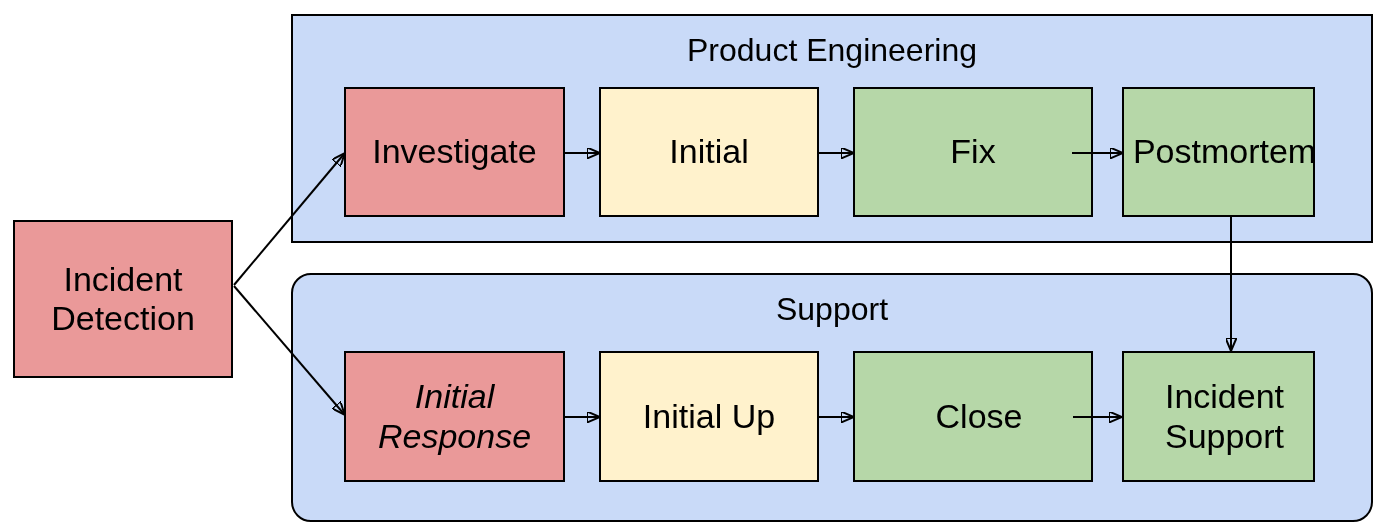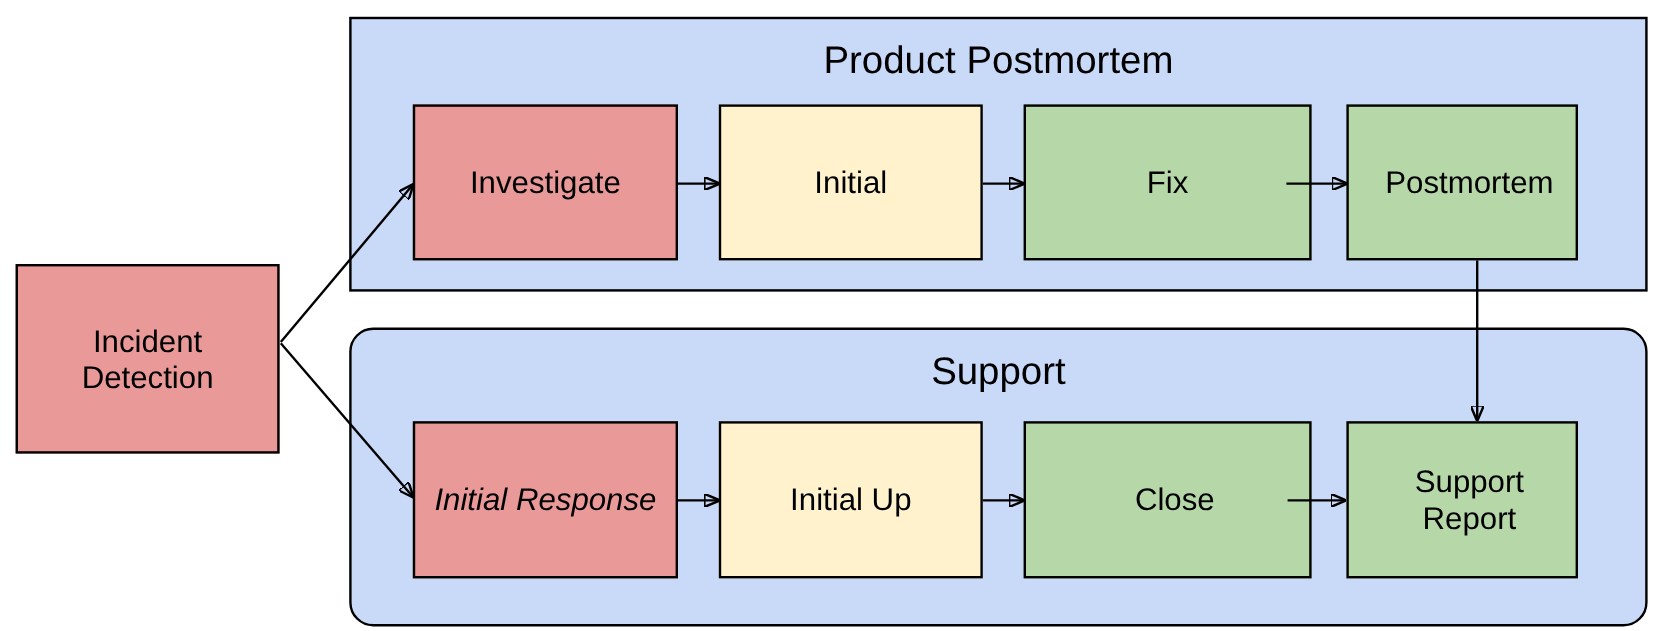--- a/index.html
+++ b/index.html
@@ -39,21 +39,21 @@
     white-space: nowrap;
   }
   .node {
     position: absolute;
     border: 2px solid #000000;
     box-sizing: border-box;
     display: flex;
     align-items: center;
     justify-content: center;
     text-align: center;
-    font-size: 26px;
+    font-size: 34px;
     line-height: 1.16;
     padding: 2px 12px;
   }
   
   .col1 { left: 344px;  width: 221px; }
   .col2 { left: 599px;  width: 220px; }
   .col3 { left: 853px;  width: 240px; }
   .col4 { left: 1122px; width: 193px; padding-left: 24px; }
   .row1 { top: 87px;  height: 130px; }
   .row2 { top: 351px; height: 131px; }
@@ -73,38 +73,38 @@
     stroke-width: 2;
     fill: none;
   }
 </style>
 </head>
 <body>
 
 <div class="canvas">
 
   <div class="lane lane-pe" style="background-color: rgb(201, 218, 248);">
-    <div class="lane-title">Product Postmortem</div>
+    <div class="lane-title">Product Engineering</div>
   </div>
 
   <div class="lane lane-support" style="background-color: rgb(201, 218, 248); border-radius: 20px;">
     <div class="lane-title">Support</div>
   </div>
 
   <div class="node node-start" style="background-color: rgb(234, 153, 153);">Incident Detection</div>
 
   <div class="node col1 row1" style="background-color: rgb(234, 153, 153);">Investigate</div>
   <div class="node col2 row1" style="background-color: rgb(255, 242, 204);">Initial</div>
   <div class="node col3 row1" style="background-color: rgb(182, 215, 168);">Fix</div>
   <div class="node col4 row1" style="background-color: rgb(182, 215, 168);">Postmortem</div>
 
   <div class="node col1 row2" style="background-color: rgb(234, 153, 153); font-style: italic;">Initial Response</div>
   <div class="node col2 row2" style="background-color: rgb(255, 242, 204);">Initial Up</div>
   <div class="node col3 row2" style="background-color: rgb(182, 215, 168); padding-left: 24px;">Close</div>
-  <div class="node col4 row2" style="background-color: rgb(182, 215, 168);">Support Report</div>
+  <div class="node col4 row2" style="background-color: rgb(182, 215, 168);">Incident Support</div>
 
   <svg class="arrows" viewBox="0 0 1386 526" xmlns="http://www.w3.org/2000/svg">
     <defs>
       <marker id="arrowhead" markerUnits="userSpaceOnUse" markerWidth="13" markerHeight="11" refX="12" refY="5.5" orient="auto">
         <path d="M0,0 L13,5.5 L0,11 Z" fill="#000000" stroke="none"></path>
       </marker>
     </defs>
     <path d="M234,285 L344,154" marker-end="url(#arrowhead)"></path>
     <path d="M234,286 L344,414" marker-end="url(#arrowhead)"></path>
     <path d="M565,153 H599" marker-end="url(#arrowhead)"></path>

